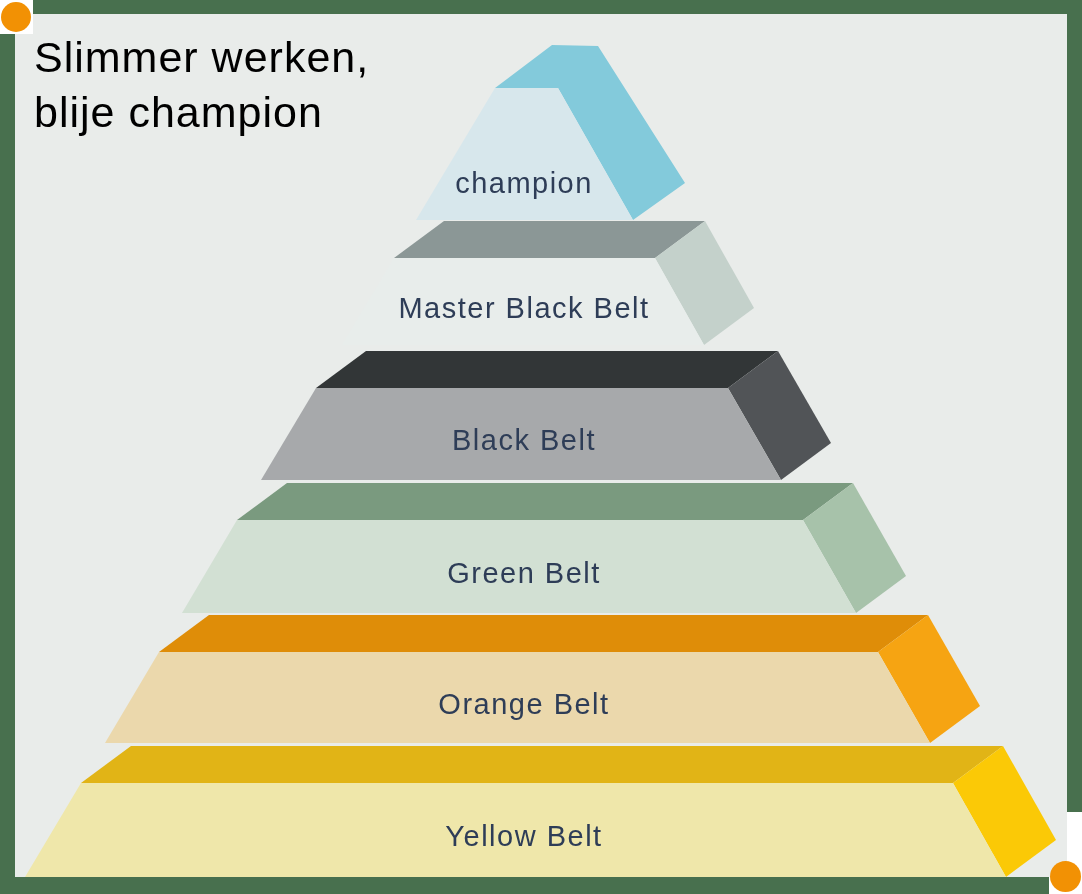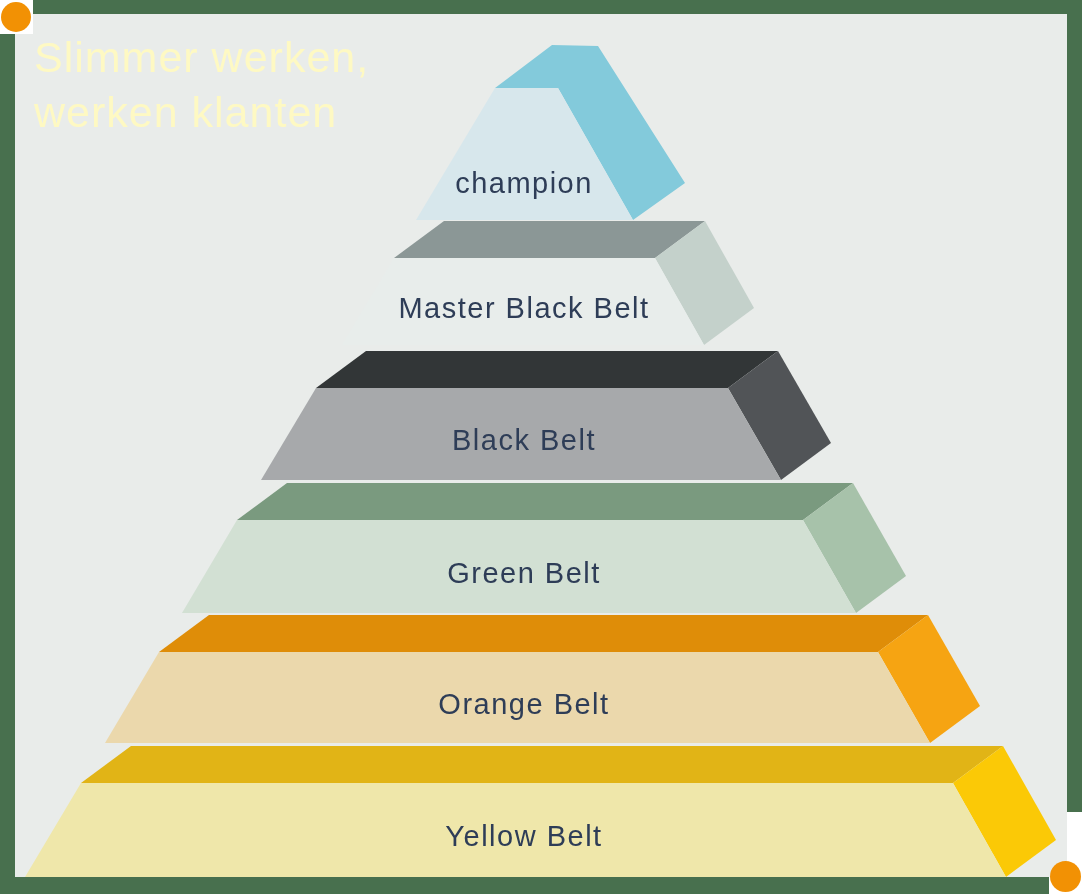--- a/index.html
+++ b/index.html
@@ -15,36 +15,36 @@
   .corner-white{position:absolute;background:#FFFFFF;}
   .corner-white.tl{left:0;top:0;width:33px;height:34px;}
   .corner-white.br-col{left:1067px;top:812px;width:15px;height:82px;}
   .corner-white.br-row{left:1049px;top:877px;width:33px;height:17px;}
   .corner-dot{position:absolute;border-radius:50%;background:#F29104;}
   .corner-dot.tl{left:1px;top:2px;width:30px;height:30px;}
   .corner-dot.br{left:1050px;top:861px;width:31px;height:31px;}
   .title{
     position:absolute;left:34px;top:30px;
     font-size:43px;line-height:55px;font-weight:500;letter-spacing:1px;
-    color:#fef9c3;
+    color:#000000;
   }
   svg.pyramid{position:absolute;left:0;top:0;}
   .tier-label{
     font-family:"Liberation Sans", sans-serif;
     font-size:29px;letter-spacing:1.5px;font-weight:400;
   }
 </style>
 </head>
 <body>
 
 <div class="panel"></div>
 
 <div class="title">
   <div>Slimmer werken,</div>
-  <div>werken klanten</div>
+  <div>blije champion</div>
 </div>
 
 <svg class="pyramid" width="1082" height="894" viewBox="0 0 1082 894">
 
   <g>
     <polygon points="81,783 131,746 1003,746 953,783" fill="#E1B416"></polygon>
     <polygon points="953,783 1003,746 1056,840 1006,877" fill="#FBC906"></polygon>
     <polygon points="81,783 953,783 1006,877 25,877" fill="#EFE7AA"></polygon>
     <text class="tier-label" x="524" y="836" text-anchor="middle" dominant-baseline="central" fill="#2E3D57">Yellow Belt</text>
   </g>

